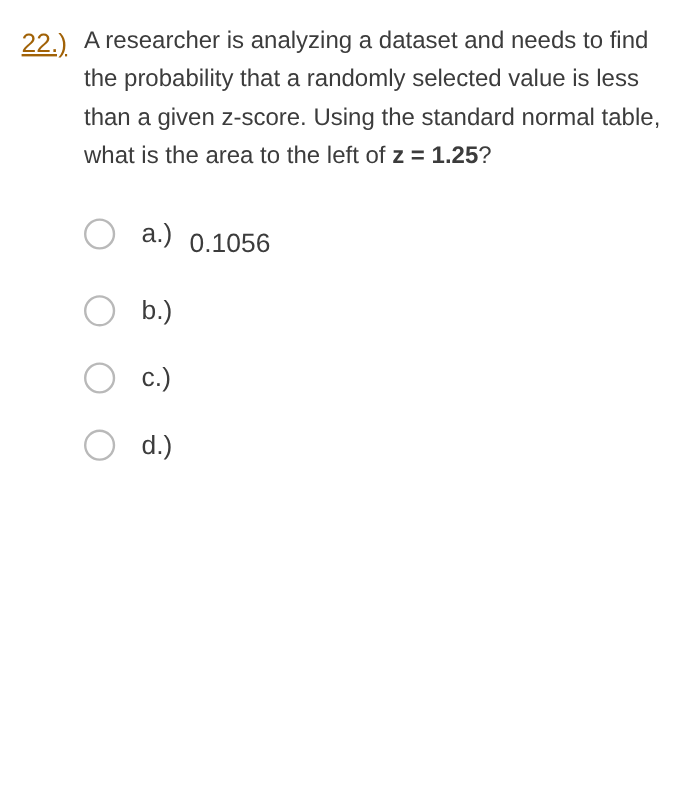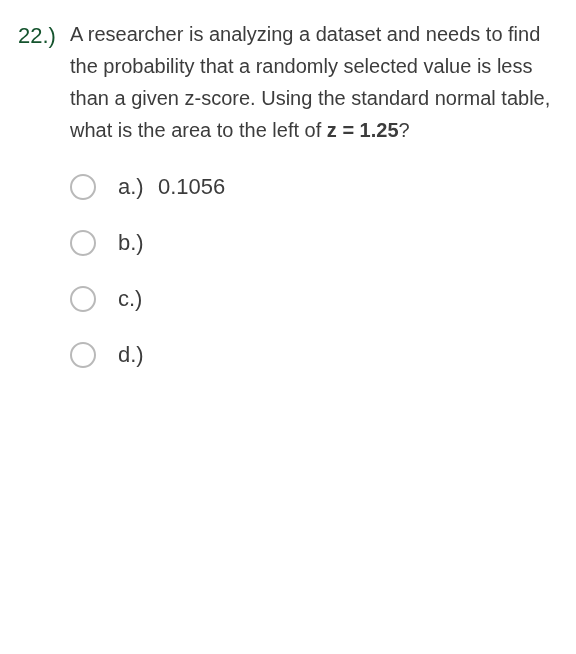--- a/index.html
+++ b/index.html
@@ -10,23 +10,24 @@
     width: 576px;
     height: 654px;
     padding: 18px 20px 18px 18px;
   }
   .question-row {
     display: flex;
     align-items: flex-start;
   }
   .qnum {
     font-size: 22px;
-    color: #14532d;
+    color: #a16207;
     min-width: 52px;
     line-height: 1.6;
+    text-decoration: underline;
   }
   .stem {
     font-size: 20px;
     line-height: 1.6;
     color: #3c3c3c;
   }
   .stem .bold { font-weight: 700; }
   .options {
     margin-top: 28px;
     margin-left: 52px;
@@ -46,20 +47,21 @@
     flex-shrink: 0;
   }
   .opt-letter {
     font-size: 22px;
     color: #3c3c3c;
     min-width: 40px;
   }
   .opt-text {
     font-size: 22px;
     color: #3c3c3c;
+    margin-top: 16px;
   }
 </style>
 </head>
 <body>
 
 <div class="question-row">
   <div class="qnum">22.)</div>
   <div class="stem">
     <span>A researcher is analyzing a dataset and needs to find the probability that a randomly selected value is less than a given z-score. Using the standard normal table, what is the area to the left of </span><span class="bold">z = 1.25</span><span>?</span>
   </div>

